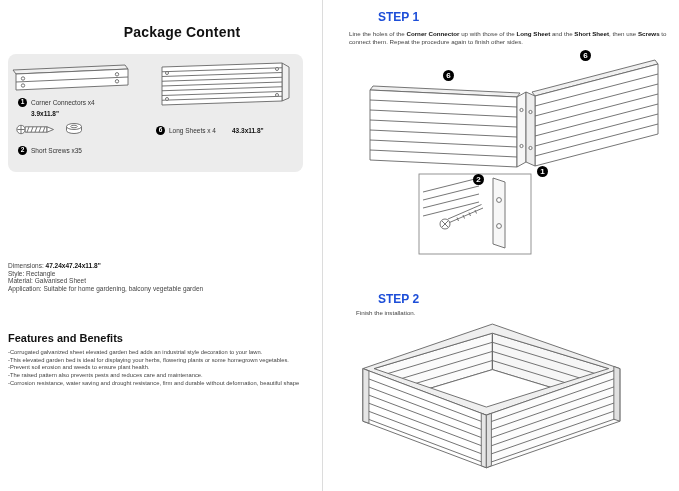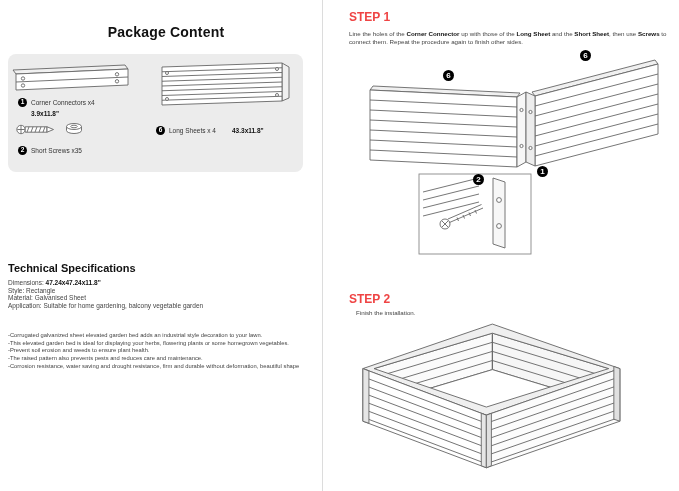--- a/index.html
+++ b/index.html
@@ -20,32 +20,32 @@
   .item-label { font-size:6.5px; color:#333; white-space:nowrap; }
   .item-size { font-size:6.5px; font-weight:700; color:#111; white-space:nowrap; }
 
   .sec-title { font-size:11px; font-weight:700; color:#111; margin-bottom:5px; }
   .spec-line { font-size:6.5px; color:#444; line-height:7.6px; white-space:nowrap; }
   .spec-line b { color:#111; }
   .feat-line { font-size:5.8px; color:#444; line-height:7.7px; white-space:nowrap; }
 
   .divider { width:1px; background:#dcdcdc; }
 
-  .step-title { font-size:12px; font-weight:700; color:#ef4444; }
+  .step-title { font-size:12px; font-weight:700; color:#1d4ed8;margin-left:29px; }
   .instr { font-size:6.2px; color:#444; line-height:7.5px; }
   .instr .b { font-weight:700; color:#111; }
 
   svg { display:block; }
 </style>
 </head>
 <body>
 
 <div class="page">
 
-  <div class="abs pkg-title" style="left:0;top:24px;width:332px;text-align:center;">Package Content</div>
+  <div class="abs pkg-title" style="left:16px;top:24px;width:332px;text-align:center;">Package Content</div>
 
   <div class="abs panel" style="left:8px;top:54px;width:295px;height:118px;">
 
     <svg class="abs" style="left:4px;top:6px;" width="124" height="36" viewBox="0 0 124 36">
       <g stroke="#666" stroke-width="0.9" fill="none">
         <polygon points="4,14 116,9 113,5 1,10" fill="#f0f0f0"></polygon>
         <polygon points="4,14 116,9 116,25 4,30" fill="#ffffff"></polygon>
         <line x1="4" y1="22" x2="116" y2="17"></line>
         <circle cx="11" cy="18.5" r="1.7" fill="#ffffff"></circle>
         <circle cx="11" cy="25.5" r="1.7" fill="#ffffff"></circle>
@@ -107,31 +107,31 @@
       <span class="item-size" style="margin-left:12px;">43.3x11.8"</span>
     </div>
 
     <div class="abs row" style="left:10px;top:92px;">
       <span class="badge">2</span>
       <span class="item-label">Short Screws x35</span>
     </div>
   </div>
 
   <div class="abs" style="left:8px;top:262px;width:312px;">
-    <div class="sec-title">Technical Specifications</div>
     <div class="spec-line">
       <span>Dimensions:</span>
       <b>47.24x47.24x11.8"</b>
     </div>
     <div class="spec-line">Style: Rectangle</div>
     <div class="spec-line">Material: Galvanised Sheet</div>
     <div class="spec-line">Application: Suitable for home gardening, balcony vegetable garden</div>
   </div>
 
   <div class="abs" style="left:8px;top:332px;width:314px;">
+    <div class="sec-title">Features and Benefits</div>
     <div class="feat-line">-Corrugated galvanized sheet elevated garden bed adds an industrial style decoration to your lawn.</div>
     <div class="feat-line">-This elevated garden bed is ideal for displaying your herbs, flowering plants or some homegrown vegetables.</div>
     <div class="feat-line">-Prevent soil erosion and weeds to ensure plant health.</div>
     <div class="feat-line">-The raised pattern also prevents pests and reduces care and maintenance.</div>
     <div class="feat-line">-Corrosion resistance, water saving and drought resistance, firm and durable without deformation, beautiful shape</div>
   </div>
 
   <div class="abs divider" style="left:322px;top:0;height:491px;"></div>
 
   <div class="abs step-title" style="left:349px;top:10px;">STEP 1</div>

